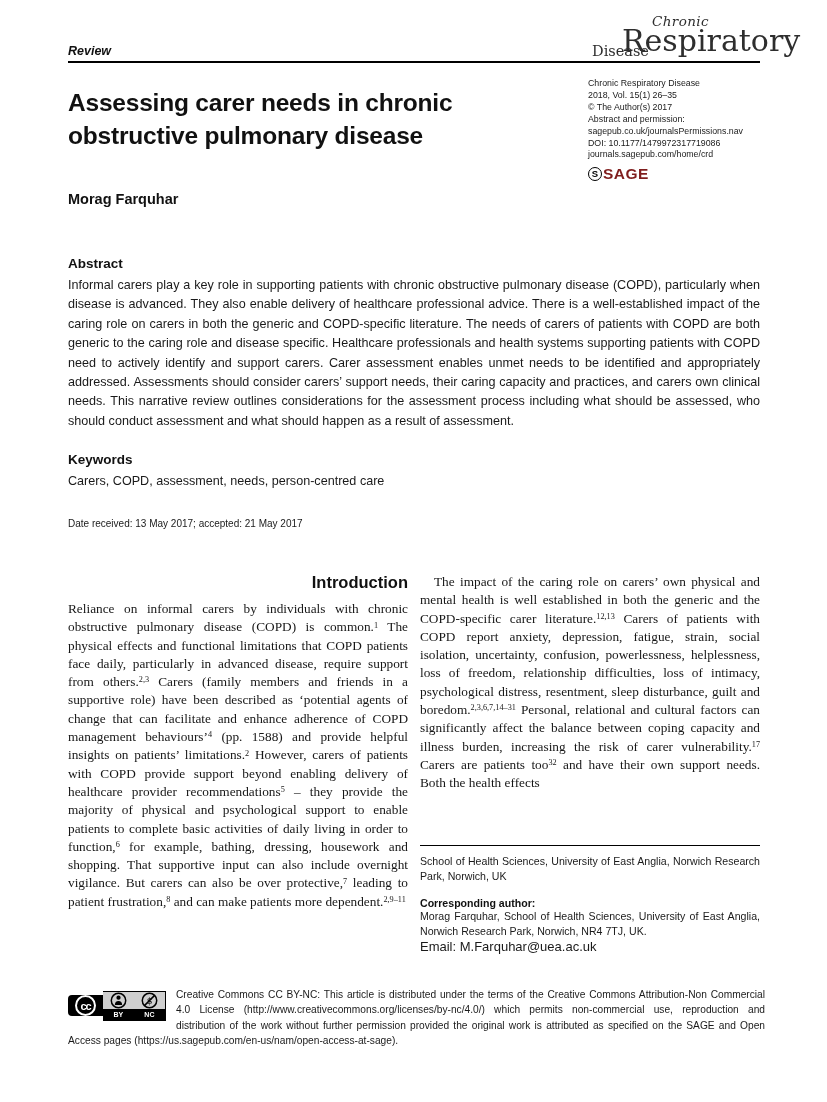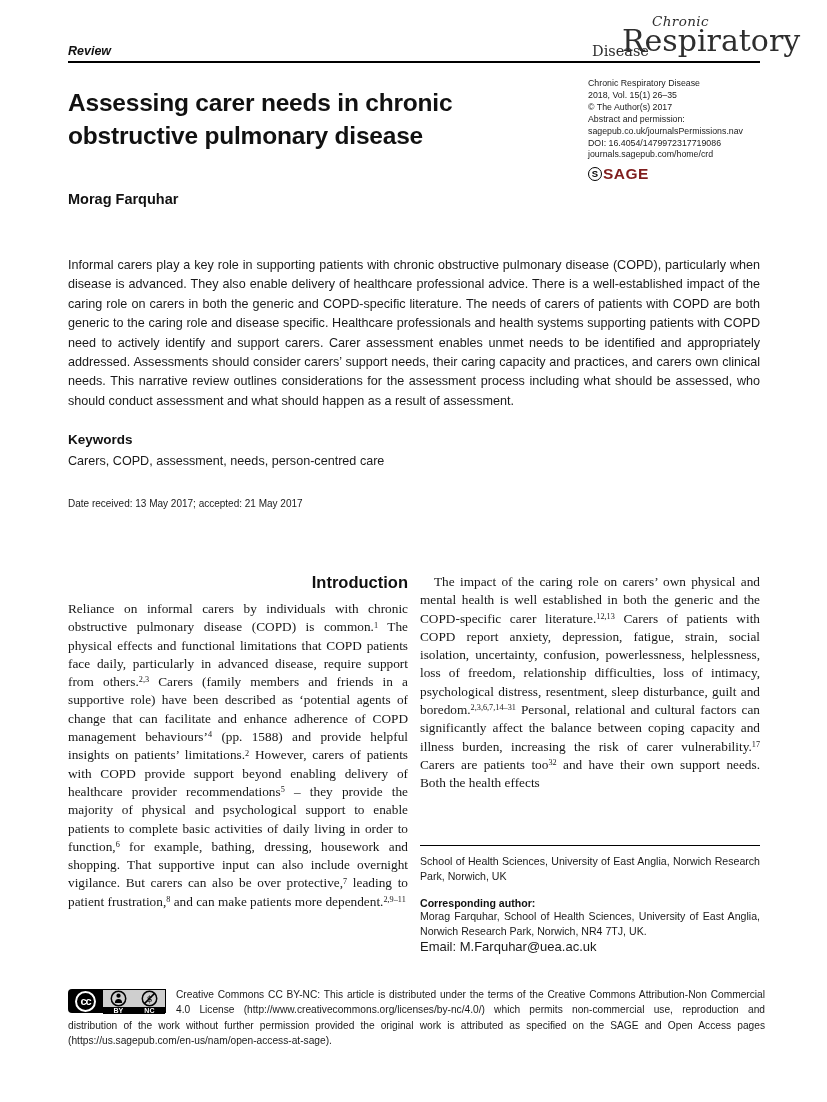--- a/index.html
+++ b/index.html
@@ -66,21 +66,21 @@
   .affiliation-block { position:absolute; left:0; right:0; top:272px; }
   .affil-rule { border:none; border-top:1.6px solid #000; margin:0 0 8px 0; }
   .affil-text { font-size:10.6px; line-height:15px; text-align:justify; color:#1a1a1a; }
   .corr-heading { font-size:10.6px; font-weight:bold; margin-top:13px; color:#111; }
   .corr-text { font-size:10.6px; line-height:15px; text-align:justify; color:#1a1a1a; }
   .email-line { font-size:13px; line-height:15px; color:#1a1a1a; }
 
   
   .license-block { position:absolute; left:68px; top:987px; width:697px; }
   .license-text { font-size:10.2px; line-height:15.4px; text-align:justify; color:#1a1a1a; }
-  .cc-badge { float:left; width:98px; height:24px; display:flex; margin:2px 10px 2px 0; }
+  .cc-badge { float:left; width:98px; height:33px; display:flex; margin:2px 10px 2px 0;align-items:center; }
   .cc-black {
     width:35px; background:#000; border-radius:4px 0 0 4px;
     display:flex; align-items:center; justify-content:center;
   }
   .cc-circle {
     width:21px; height:21px; border:2px solid #fff; border-radius:50%;
     color:#fff; font-weight:bold; font-size:11px; letter-spacing:-1px;
     display:flex; align-items:center; justify-content:center;
   }
   .cc-right { flex:1; display:flex; flex-direction:column; border:1px solid #000; border-left:none; }
@@ -107,31 +107,32 @@
     <span style="display:block">Assessing carer needs in chronic</span>
     <span style="display:block">obstructive pulmonary disease</span>
   </h1>
 
   <div class="citation-block">
     <span class="line">Chronic Respiratory Disease</span>
     <span class="line">2018, Vol. 15(1) 26–35</span>
     <span class="line">© The Author(s) 2017</span>
     <span class="line">Abstract and permission:</span>
     <span class="line">sagepub.co.uk/journalsPermissions.nav</span>
-    <span class="line">DOI: 16.4054/1479972317719086</span>
+    <span class="line">DOI: 10.1177/1479972317719086</span>
     <span class="line">journals.sagepub.com/home/crd</span>
     <div class="sage-logo">
       <span class="sage-s">S</span>
       <span class="sage-word">SAGE</span>
     </div>
   </div>
 
   <div class="author-name">Morag Farquhar</div>
 
   <section class="abstract-section">
+    <h2 class="section-heading">Abstract</h2>
     <p class="abstract-text">Informal carers play a key role in supporting patients with chronic obstructive pulmonary disease (COPD), particularly when disease is advanced. They also enable delivery of healthcare professional advice. There is a well-established impact of the caring role on carers in both the generic and COPD-specific literature. The needs of carers of patients with COPD are both generic to the caring role and disease specific. Healthcare professionals and health systems supporting patients with COPD need to actively identify and support carers. Carer assessment enables unmet needs to be identified and appropriately addressed. Assessments should consider carers’ support needs, their caring capacity and practices, and carers own clinical needs. This narrative review outlines considerations for the assessment process including what should be assessed, who should conduct assessment and what should happen as a result of assessment.</p>
     <h2 class="section-heading keywords-heading">Keywords</h2>
     <p class="keywords-text">Carers, COPD, assessment, needs, person-centred care</p>
     <p class="date-line">Date received: 13 May 2017; accepted: 21 May 2017</p>
   </section>
 
   <div class="columns">
     <div class="col col-left">
       <h2 class="intro-heading">Introduction</h2>
       <p class="body-par"><span>Reliance on informal carers by individuals with chronic obstructive pulmonary disease (COPD) is common.</span><sup>1</sup><span> The physical effects and functional limitations that COPD patients face daily, particularly in advanced disease, require support from others.</span><sup>2,3</sup><span> Carers (family members and friends in a supportive role) have been described as ‘potential agents of change that can facilitate and enhance adherence of COPD management behaviours’</span><sup>4</sup><span> (pp. 1588) and provide helpful insights on patients’ limitations.</span><sup>2</sup><span> However, carers of patients with COPD provide support beyond enabling delivery of healthcare provider recommendations</span><sup>5</sup><span> – they provide the majority of physical and psychological support to enable patients to complete basic activities of daily living in order to function,</span><sup>6</sup><span> for example, bathing, dressing, housework and shopping. That supportive input can also include overnight vigilance. But carers can also be over protective,</span><sup>7</sup><span> leading to patient frustration,</span><sup>8</sup><span> and can make patients more dependent.</span><sup>2,9–11</sup></p>

